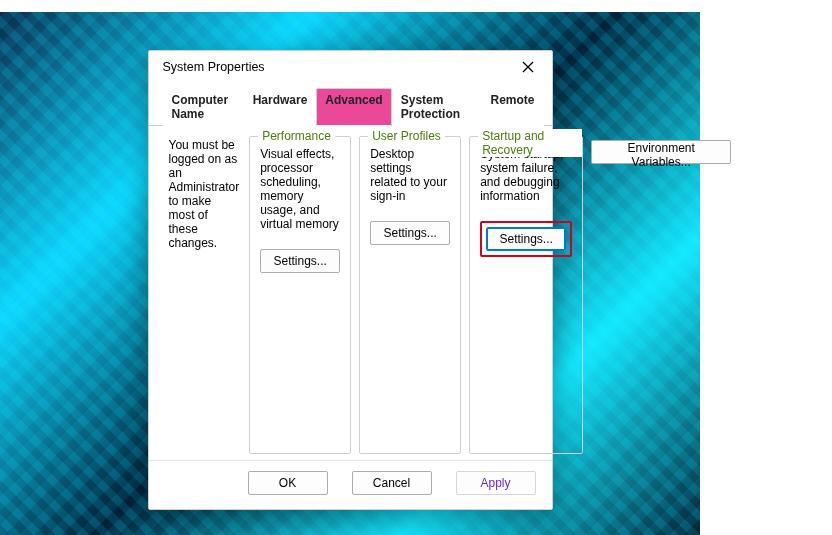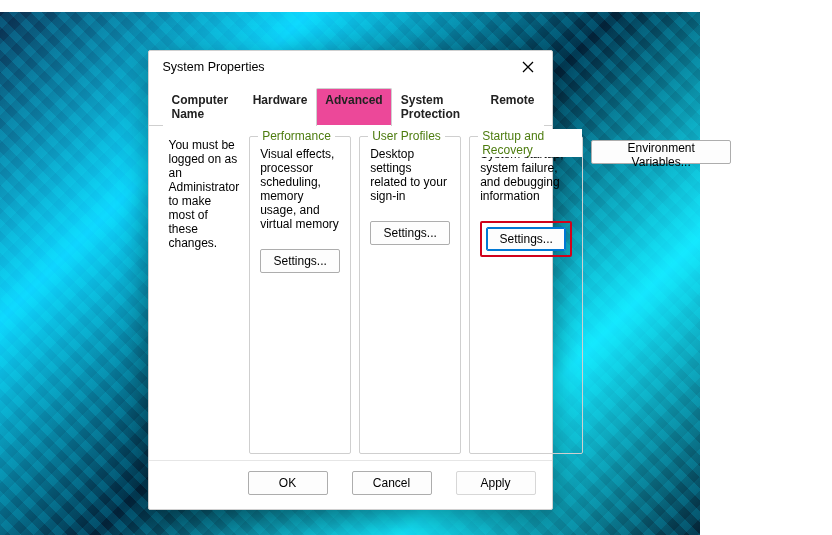--- a/index.html
+++ b/index.html
@@ -99,21 +99,21 @@
     height: 24px;
     padding: 0 12px;
     font-size: 12px;
     border: 1px solid #adadad;
     background: #fdfdfd;
     border-radius: 2px;
     cursor: pointer;
     color: #000;
   }
   button.win:disabled {
-    color: #000000;
+    color: #6d28d9;
     border-color: #d7d7d7;
     cursor: default;
   }
   button.win.focus {
     border: 1px solid #0078d4;
     box-shadow: inset 0 0 0 1px #0078d4;
   }
   .highlight {
     border: 2px solid #d0021b;
     padding: 4px;

